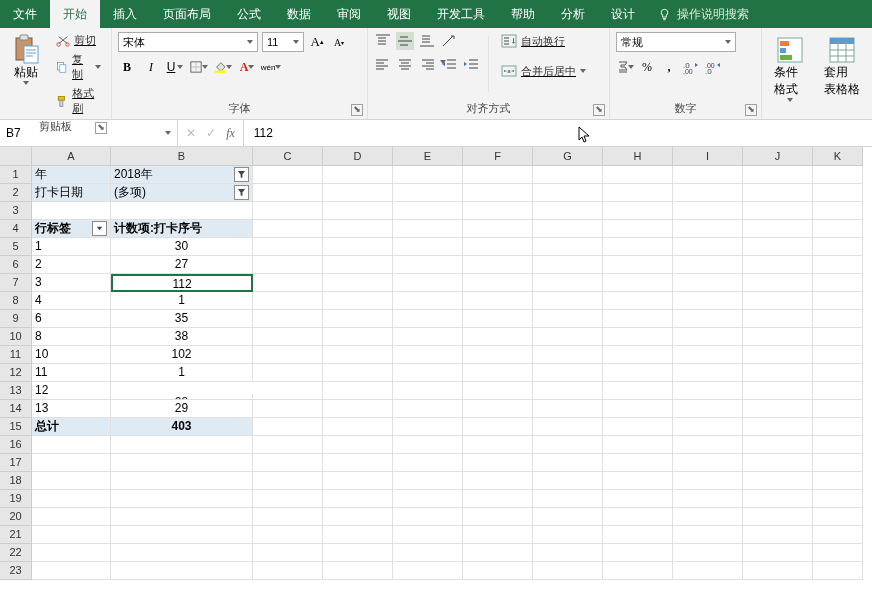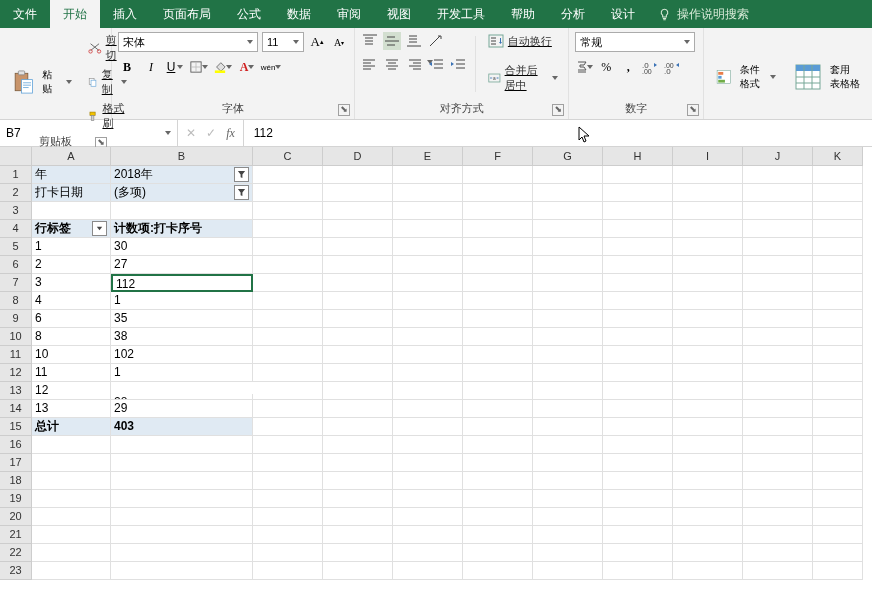--- a/index.html
+++ b/index.html
@@ -9,21 +9,21 @@
   .tab.active { background:#f3f3f3; color:#217346; }
   .tell { display:flex; align-items:center; gap:6px; padding:0 10px; color:#d7ead7; }
   .ribbon { background:#f3f3f3; border-bottom:1px solid #d4d4d4; height:92px; display:flex; }
   .group { border-right:1px solid #e1e1e1; display:flex; flex-direction:column; }
   .group-body { flex:1; padding:4px 6px 0; display:flex; gap:6px; }
   .group-label { text-align:center; font-size:11px; color:#444; padding:2px 0 3px; position:relative; }
   .dlaunch { position:absolute; right:4px; bottom:3px; width:12px; height:12px; border:1px solid #a0a0a0; font-size:9px; line-height:9px; text-align:center; color:#666; }
   .vstack { display:flex; flex-direction:column; gap:3px;text-decoration:underline; }
   .hstack { display:flex; gap:4px; align-items:center; }
   .btn-small { font-size:11px; padding:1px 4px; display:flex; align-items:center; gap:4px; color:#333; cursor:pointer; }
-  .bigbtn { display:flex; flex-direction:row; align-items:center; gap:8px; padding:2px 6px; cursor:pointer; font-size:10px; }
+  .bigbtn { display:flex; flex-direction:column; align-items:center; gap:0; padding:2px 6px; cursor:pointer; font-size:12px; }
   .icon { display:inline-flex; }
   .arrow-dn { width:0;height:0;border-left:3px solid transparent;border-right:3px solid transparent;border-top:4px solid #676767; display:inline-block; }
   .combo { background:#fff; border:1px solid #ababab; height:20px; display:flex; align-items:center; padding:0 4px; font-size:11px; gap:5px; }
   .font-btn { width:18px; height:18px; display:flex; justify-content:center; align-items:center; font-size:12px; cursor:pointer; font-family:"Times New Roman",serif; }
   .under { text-decoration:underline; }
   .align-btn { width:18px; height:18px; cursor:pointer; }
   .align-btn svg { width:18px; height:18px; }
   .fxbar { height:27px; border-bottom:1px solid #d4d4d4; display:flex; align-items:stretch; }
   .namebox { width:178px; border-right:1px solid #d4d4d4; display:flex; align-items:center; padding:0 6px; font-size:12px; }
   .namebox .dd { margin-left:auto; }
@@ -32,21 +32,21 @@
   .fxval { flex:1; padding:0 10px; display:flex; align-items:center; font-size:12px; }
   .sheet { position:relative; }
   .corner { position:absolute; left:0; top:0; width:32px; height:19px; background:#e6e6e6; border-right:1px solid #cdcdcd; border-bottom:1px solid #cdcdcd; }
   .colhdrs { position:absolute; left:32px; top:0; display:flex; height:19px; }
   .ch { background:#e6e6e6; border-right:1px solid #cdcdcd; border-bottom:1px solid #cdcdcd; text-align:center; font-size:11px; line-height:18px; color:#333; }
   .rowhdrs { position:absolute; left:0; top:19px; width:32px; }
   .rh { height:18px; background:#e6e6e6; border-right:1px solid #cdcdcd; border-bottom:1px solid #cdcdcd; text-align:center; font-size:11px; line-height:17px; color:#333; }
   .cells { position:absolute; left:32px; top:19px; }
   .row { display:flex; height:18px; }
   .cell { border-right:1px solid #e0e0e0; border-bottom:1px solid #e0e0e0; padding:0 3px; font-size:12px; line-height:17px; overflow:hidden; white-space:nowrap; }
-  .cell.r { text-align:left; }
+  .cell.r { text-align:center; }
   .pivot-hdr { background:#e0eaf3; }
   .pivot-bold { font-weight:bold; }
   .filter-btn { float:right; width:15px; height:15px; background:#fff; border:1px solid #8a8a8a; display:flex; align-items:center; justify-content:center; margin-top:1px; }
   .filter-btn svg { width:9px; height:9px; }
   .active-cell { border:2px solid #217346 !important; }
   .cursor { position:absolute; left:578px; top:126px; }
   .sep { width:1px; height:56px; background:#e1e1e1; margin:4px 2px 0; }
 </style>
 </head>
 <body>

